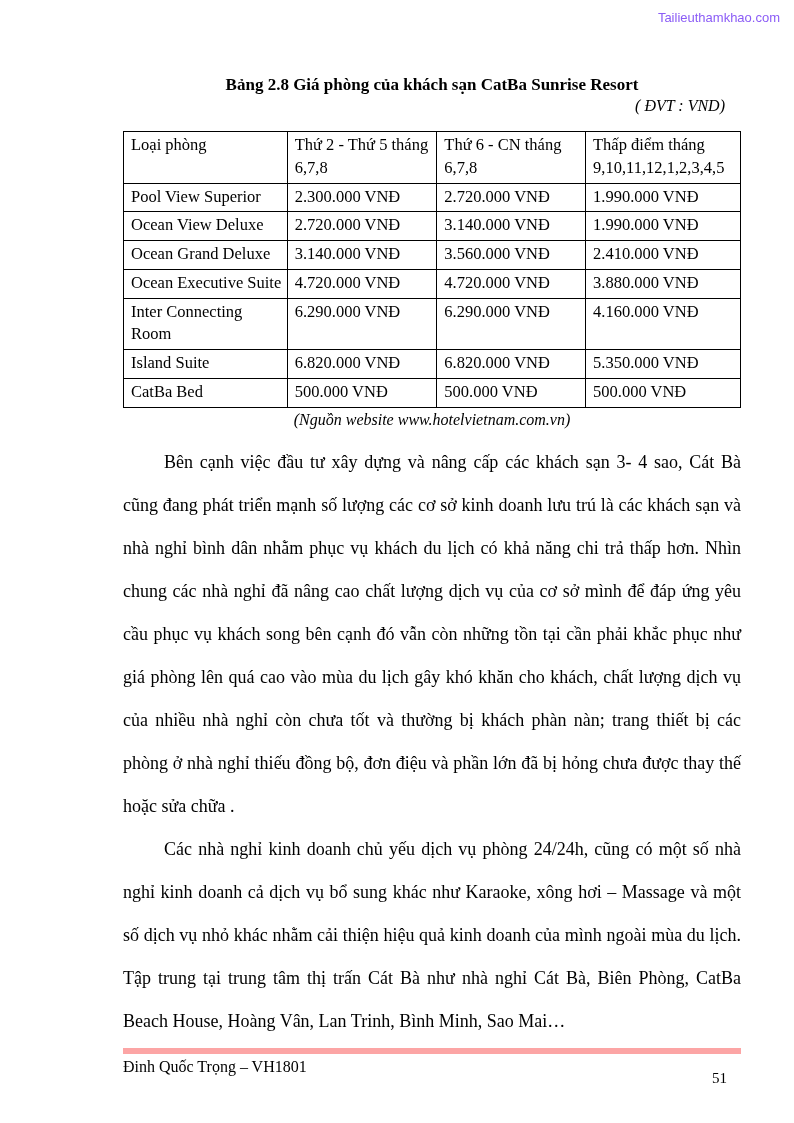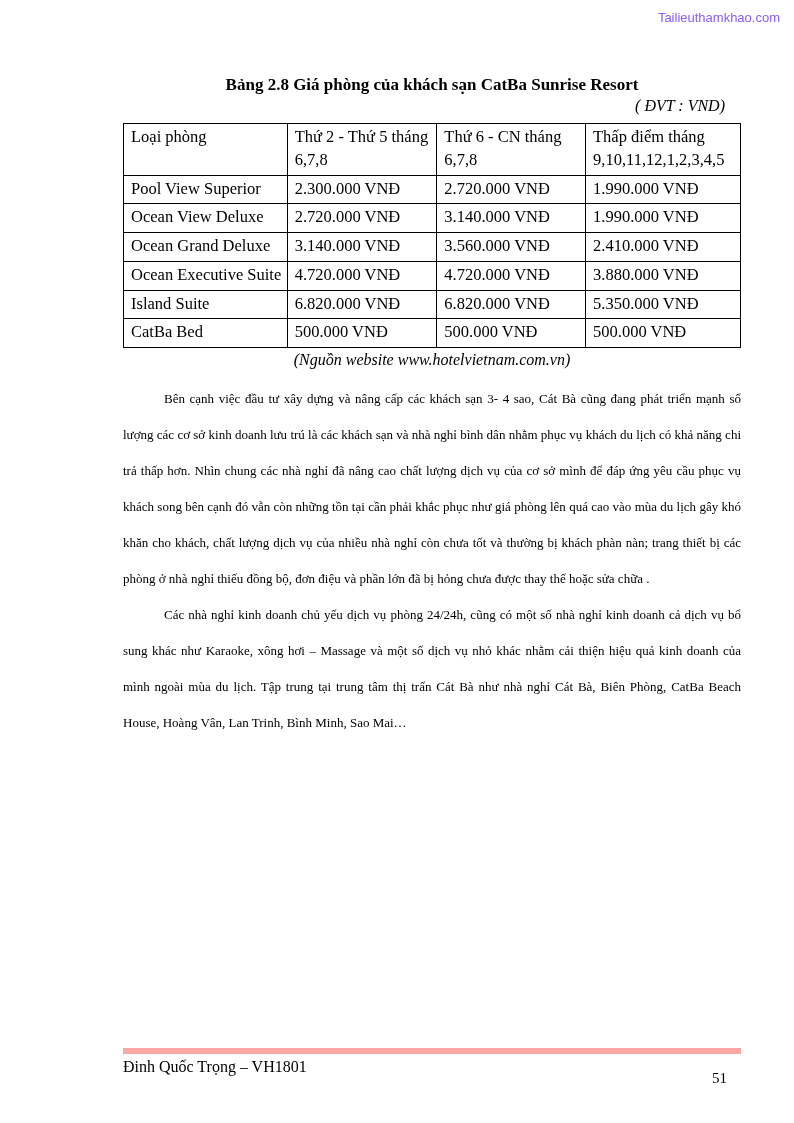--- a/index.html
+++ b/index.html
@@ -30,21 +30,21 @@
     text-align: center;
     font-weight: bold;
     font-size: 17px;
     margin-bottom: 2px;
   }
   .unit-note {
     text-align: right;
     font-style: italic;
     font-size: 16px;
     padding-right: 16px;
-    margin-bottom: 8px;
+    margin-bottom: 16px;
   }
   table.price-table {
     border-collapse: collapse;
     width: 100%;
     font-size: 16.5px;
   }
   .price-table th, .price-table td {
     border: 1px solid #000000;
     font-weight: normal;
     text-align: left;
@@ -57,22 +57,22 @@
   .price-table col.c3 { width: 149px; }
   .price-table col.c4 { width: 155px; }
   .source-line {
     text-align: center;
     font-style: italic;
     font-size: 16px;
     margin-top: 3px;
     margin-bottom: 12px;
   }
   .body-text p {
-    font-size: 13px;
-    line-height: 36px;
+    font-size: 18px;
+    line-height: 43px;
     text-align: justify;
     text-indent: 41px;
   }
   .footer {
     position: absolute;
     left: 123px;
     width: 618px;
     top: 1048px;
     border-top: 6px solid #fca5a5;
     display: flex;
@@ -135,20 +135,26 @@
           <td>3.560.000 VNĐ</td>
           <td>2.410.000 VNĐ</td>
         </tr>
         <tr>
           <td>Ocean Executive Suite</td>
           <td>4.720.000 VNĐ</td>
           <td>4.720.000 VNĐ</td>
           <td>3.880.000 VNĐ</td>
         </tr>
         <tr>
+          <td>Inter Connecting Room</td>
+          <td>6.290.000 VNĐ</td>
+          <td>6.290.000 VNĐ</td>
+          <td>4.160.000 VNĐ</td>
+        </tr>
+        <tr>
           <td>Island Suite</td>
           <td>6.820.000 VNĐ</td>
           <td>6.820.000 VNĐ</td>
           <td>5.350.000 VNĐ</td>
         </tr>
         <tr>
           <td>CatBa Bed</td>
           <td>500.000 VNĐ</td>
           <td>500.000 VNĐ</td>
           <td>500.000 VNĐ</td>

